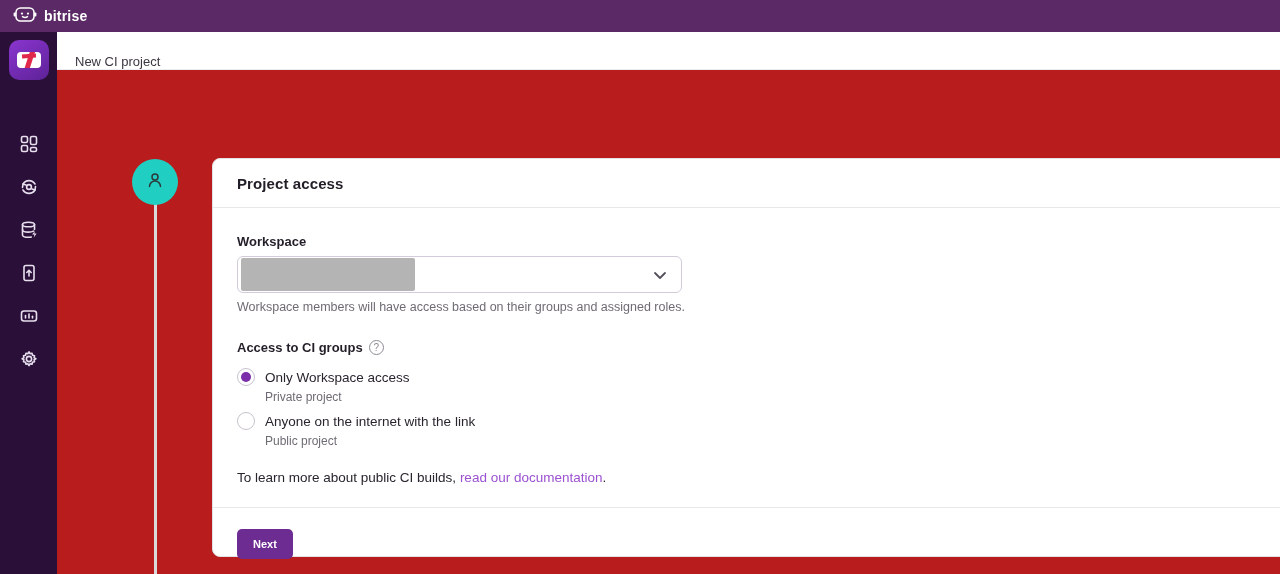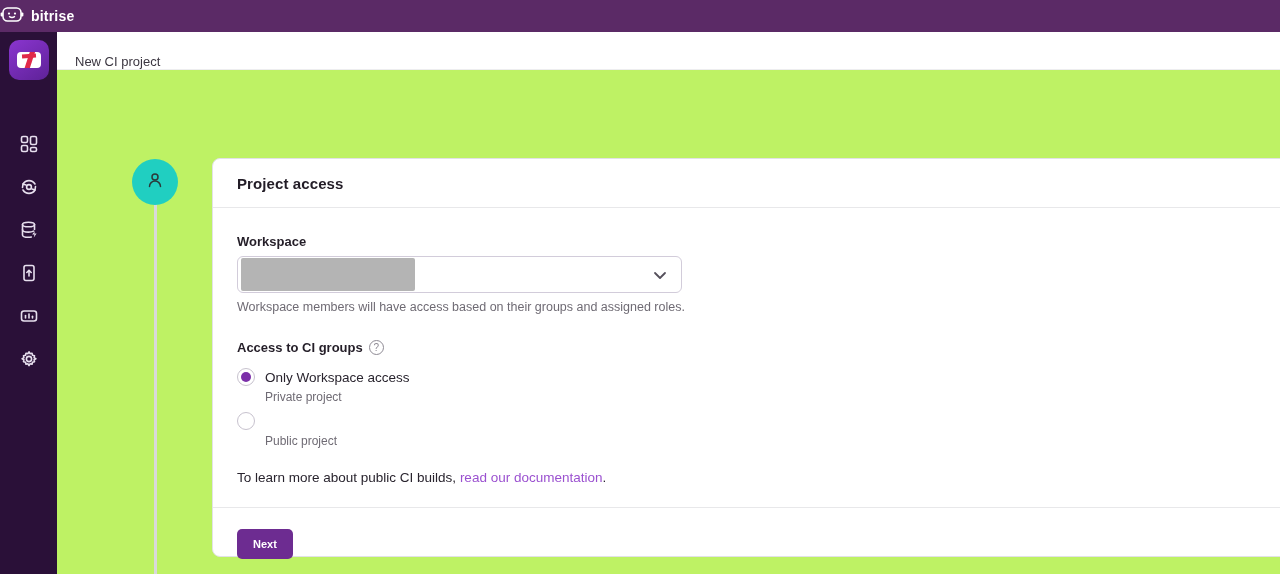--- a/index.html
+++ b/index.html
@@ -1,38 +1,38 @@
 <!DOCTYPE html>
 <html><head>
 <meta charset="utf-8">
 <style>
   * { margin:0; padding:0; box-sizing:border-box; }
   html,body { width:1280px; height:574px; overflow:hidden; font-family:"Liberation Sans","DejaVu Sans",sans-serif; background:#F6F6F8; }
 
   
-  .topbar { position:absolute; left:0; top:0; width:1280px; height:32px; background:#5B2A66; display:flex; align-items:center; z-index:30; }
+  .topbar { position:absolute; left:0; top:0; width:1280px; height:32px; background:#5B2A66; display:flex; align-items:center; padding-left:13px; z-index:30; }
   .brand { display:flex; align-items:center; gap:7px; color:#fff; cursor:pointer; }
   .brand-word { font-size:14px; font-weight:bold; letter-spacing:.2px; }
 
   
   .sidebar { position:absolute; left:0; top:32px; width:57px; height:542px; background:#2A1038; z-index:25; display:flex; flex-direction:column; align-items:center; }
   .app-avatar { margin-top:8px; width:40px; height:40px; border-radius:10px; background:linear-gradient(145deg,#8A35CF,#5E2298); display:flex; align-items:center; justify-content:center; cursor:pointer; }
   .app-avatar .plate { width:24px; height:16px; background:#fff; border-radius:4px; position:relative; overflow:hidden; }
   .app-avatar .plate .bar { position:absolute; left:10px; top:-2px; width:5px; height:22px; background:#E0294A; transform:rotate(18deg); }
   .app-avatar .plate .cap { position:absolute; left:5px; top:2px; width:14px; height:4px; background:#E0294A; transform:rotate(-4deg); }
   .nav-icons { margin-top:56px; display:flex; flex-direction:column; align-items:center; gap:23px; }
   .nav-btn { width:26px; height:20px; display:flex; align-items:center; justify-content:center; cursor:pointer; }
   .nav-btn svg { stroke:#E7DFEE; fill:none; stroke-width:1.6; stroke-linecap:round; stroke-linejoin:round; }
 
   
   .page-header { position:absolute; left:57px; top:32px; width:1223px; height:38px; background:#fff; border-bottom:1px solid #EDEDEF; display:flex; align-items:flex-end; padding-left:18px; z-index:10; }
   .page-title { font-size:13px; color:#3B3640; }
 
   
-  .main { position:absolute; left:57px; top:70px; width:1223px; height:504px; background:#bef264; }
+  .main { position:absolute; left:57px; top:70px; width:1223px; height:504px; background:#b91c1c; }
 
   
   .step-line { position:absolute; left:97px; top:112px; width:3px; height:462px; background:#D9D9DB; z-index:1; }
   .step-circle { position:absolute; width:46px; height:46px; border-radius:50%; z-index:2; display:flex; align-items:center; justify-content:center; }
   .step-1 { left:75px; top:89px; background:#20CFC1; }
 
   
   .card { position:absolute; left:155px; width:1200px; background:#fff; border:1px solid #E2E2E6; border-radius:8px; }
   .card-access { top:88px; height:399px; }
 
@@ -193,20 +193,21 @@
         <div class="radio-row">
           <span class="radio checked">
               <span class="dot"></span>
             </span>
           <span class="radio-label">Only Workspace access</span>
         </div>
         <div class="radio-sub">Private project</div>
 
         <div class="radio-row">
           <span class="radio"></span>
+          <span class="radio-label">Anyone on the internet with the link</span>
         </div>
         <div class="radio-sub">Public project</div>
       </div>
 
       <div class="learn"><span>To learn more about public CI builds, </span><a>read our documentation</a><span>.</span></div>
     </div>
     <div style="border-top:1px solid #E8E8EA;" class="card-footer">
       <button class="btn-next">Next</button>
     </div>
   </div>

